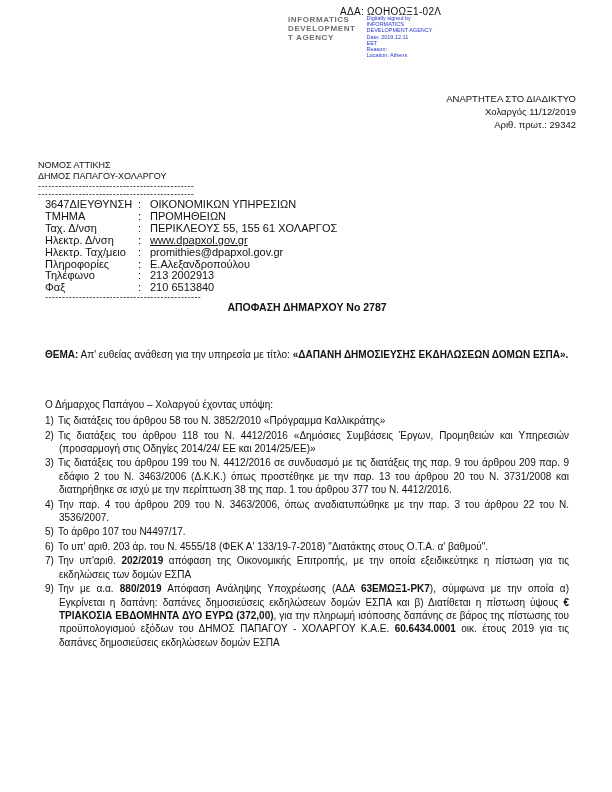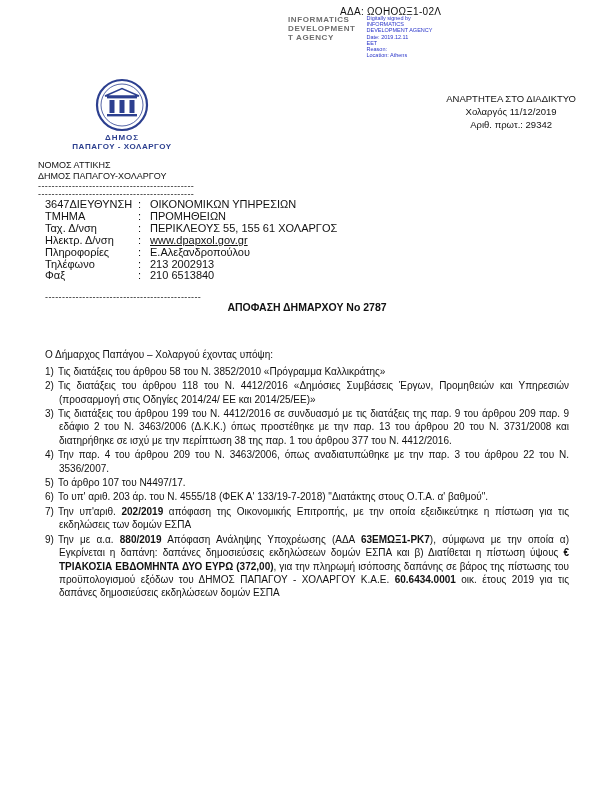--- a/index.html
+++ b/index.html
@@ -9,21 +9,21 @@
   }
   
   .ada { position:absolute; left:340px; top:6px; font-size:10px; letter-spacing:0.3px; }
 
   
   .stamp { position:absolute; left:288px; top:15px; display:flex; gap:11px; }
   .stamp-agency { font-size:8px; font-weight:bold; color:#6e6e6e; line-height:9px; letter-spacing:0.6px; }
   .stamp-sig { font-size:5.5px; color:#2a35c9; line-height:6.2px; width:78px; }
 
   
-  .posting { position:absolute; right:36px; top:92px; text-align:center; font-size:9.5px; line-height:13px; }
+  .posting { position:absolute; right:36px; top:92px; text-align:right; font-size:9.5px; line-height:13px; }
 
   
   .logo { position:absolute; left:58px; top:78px; width:128px; text-align:center; }
   .logo svg { display:block; margin:0 auto; }
   .logo-dimos  { font-size:8px; font-weight:bold; color:#2c3f8f; letter-spacing:1px; margin-top:1px; }
   .logo-name   { font-size:8px; font-weight:bold; color:#2c3f8f; letter-spacing:0.5px; }
 
   
   .org { position:absolute; left:38px; top:160px; width:170px; font-size:9px; line-height:11px; }
   .org .divider { line-height:8px; letter-spacing:0.4px; white-space:nowrap; overflow:hidden; }
@@ -67,38 +67,20 @@
       <div>Location: Athens</div>
     </div>
   </div>
 
   <div class="posting">
     <div>ΑΝΑΡΤΗΤΕΑ ΣΤΟ ΔΙΑΔΙΚΤΥΟ</div>
     <div>Χολαργός 11/12/2019</div>
     <div>Αριθ. πρωτ.: 29342</div>
   </div>
 
-  <div class="logo">
-    <span>
-      <svg width="54" height="54" viewBox="0 0 54 54" aria-hidden="true">
-        <circle cx="27" cy="27" r="25" fill="none" stroke="#2c3f8f" stroke-width="2.2"></circle>
-        <circle cx="27" cy="27" r="21" fill="none" stroke="#2c3f8f" stroke-width="0.8"></circle>
-        <g fill="#2c3f8f">
-          <path d="M10 18 L27 10.5 L44 18 Z" fill="none" stroke="#2c3f8f" stroke-width="1.4"></path>
-          <rect x="12" y="18" width="30" height="2.4"></rect>
-          <rect x="14.5" y="22" width="5" height="13"></rect>
-          <rect x="24.5" y="22" width="5" height="13"></rect>
-          <rect x="34.5" y="22" width="5" height="13"></rect>
-          <rect x="12" y="36" width="30" height="2.4"></rect>
-        </g>
-      </svg>
-    </span>
-    <div class="logo-dimos">ΔΗΜΟΣ</div>
-    <div class="logo-name">ΠΑΠΑΓΟΥ - ΧΟΛΑΡΓΟΥ</div>
-  </div>
 
   <div class="org">
     <div>ΝΟΜΟΣ ΑΤΤΙΚΗΣ</div>
     <div>ΔΗΜΟΣ ΠΑΠΑΓΟΥ-ΧΟΛΑΡΓΟΥ</div>
     <div class="divider">----------------------------------------------</div>
     <div class="divider">----------------------------------------------</div>
   </div>
 
   <div class="contact">
     <div class="crow">
@@ -107,34 +89,38 @@
     <div class="crow">
       <span class="clabel">ΤΜΗΜΑ</span><span class="colon">:</span><span class="cvalue">ΠΡΟΜΗΘΕΙΩΝ</span>
     </div>
     <div class="crow">
       <span class="clabel">Ταχ. Δ/νση</span><span class="colon">:</span><span class="cvalue">ΠΕΡΙΚΛΕΟΥΣ 55, 155 61 ΧΟΛΑΡΓΟΣ</span>
     </div>
     <div class="crow">
       <span class="clabel">Ηλεκτρ. Δ/νση</span><span class="colon">:</span><span class="cvalue link">www.dpapxol.gov.gr</span>
     </div>
     <div class="crow">
+      <span class="clabel">Ηλεκτρ. Ταχ/μειο</span><span class="colon">:</span><span class="cvalue">promithies@dpapxol.gov.gr</span>
+    </div>
+    <div class="crow">
       <span class="clabel">Πληροφορίες</span><span class="colon">:</span><span class="cvalue">Ε.Αλεξανδροπούλου</span>
     </div>
     <div class="crow">
       <span class="clabel">Τηλέφωνο</span><span class="colon">:</span><span class="cvalue">213 2002913</span>
     </div>
     <div class="crow">
       <span class="clabel">Φαξ</span><span class="colon">:</span><span class="cvalue">210 6513840</span>
     </div>
   </div>
 
   <div class="bottom-divider">----------------------------------------------</div>
 
   <div class="bodytext">
     <div class="title">ΑΠΟΦΑΣΗ ΔΗΜΑΡΧΟΥ Νο 2787</div>
+    <p class="subject"><b>ΘΕΜΑ:</b><span> Απ' ευθείας ανάθεση για την υπηρεσία με τίτλο: </span><b>«ΔΑΠΑΝΗ ΔΗΜΟΣΙΕΥΣΗΣ ΕΚΔΗΛΩΣΕΩΝ ΔΟΜΩΝ ΕΣΠΑ».</b></p>
     <p class="intro">Ο Δήμαρχος Παπάγου – Χολαργού έχοντας υπόψη:</p>
 
     <div class="items">
       <div class="item"><span class="num">1)</span><span><span>Τις διατάξεις του άρθρου 58 του Ν. 3852/2010 «Πρόγραμμα Καλλικράτης»</span></span></div>
       <div class="item"><span class="num">2)</span><span><span>Τις διατάξεις του άρθρου 118 του Ν. 4412/2016 «Δημόσιες Συμβάσεις Έργων, Προμηθειών και Υπηρεσιών (προσαρμογή στις Οδηγίες 2014/24/ ΕΕ και 2014/25/ΕΕ)»</span></span></div>
       <div class="item"><span class="num">3)</span><span><span>Τις διατάξεις του άρθρου 199 του Ν. 4412/2016 σε συνδυασμό με τις διατάξεις της παρ. 9 του άρθρου 209 παρ. 9 εδάφιο 2 του Ν. 3463/2006 (Δ.Κ.Κ.) όπως προστέθηκε με την παρ. 13 του άρθρου 20 του Ν. 3731/2008 και διατηρήθηκε σε ισχύ με την περίπτωση 38 της παρ. 1 του άρθρου 377 του Ν. 4412/2016.</span></span></div>
       <div class="item"><span class="num">4)</span><span><span>Την παρ. 4 του άρθρου 209 του Ν. 3463/2006, όπως αναδιατυπώθηκε με την παρ. 3 του άρθρου 22 του Ν. 3536/2007.</span></span></div>
       <div class="item"><span class="num">5)</span><span><span>Το άρθρο 107 του Ν4497/17.</span></span></div>
       <div class="item"><span class="num">6)</span><span><span>Το υπ' αριθ. 203 άρ. του Ν. 4555/18 (ΦΕΚ Α' 133/19-7-2018) "Διατάκτης στους Ο.Τ.Α. α' βαθμού".</span></span></div>
       <div class="item"><span class="num">7)</span><span><span>Την υπ'αριθ. </span><b>202/2019</b><span> απόφαση της Οικονομικής Επιτροπής, με την οποία εξειδικεύτηκε η πίστωση για τις εκδηλώσεις των δομών ΕΣΠΑ</span></span></div>

